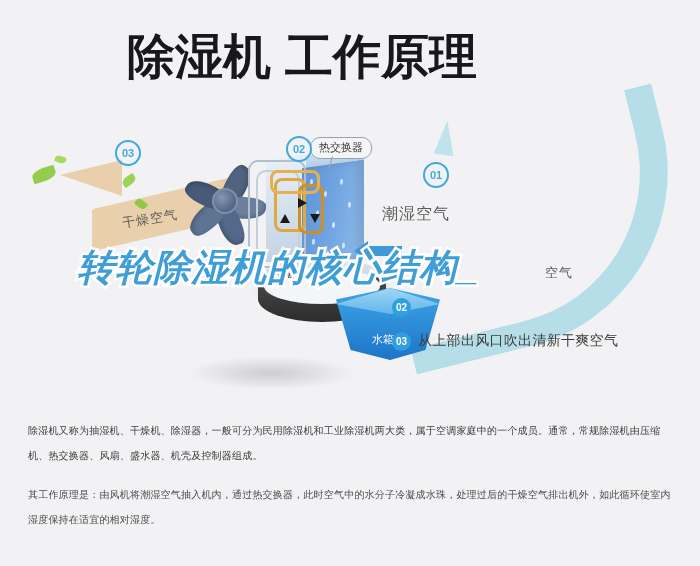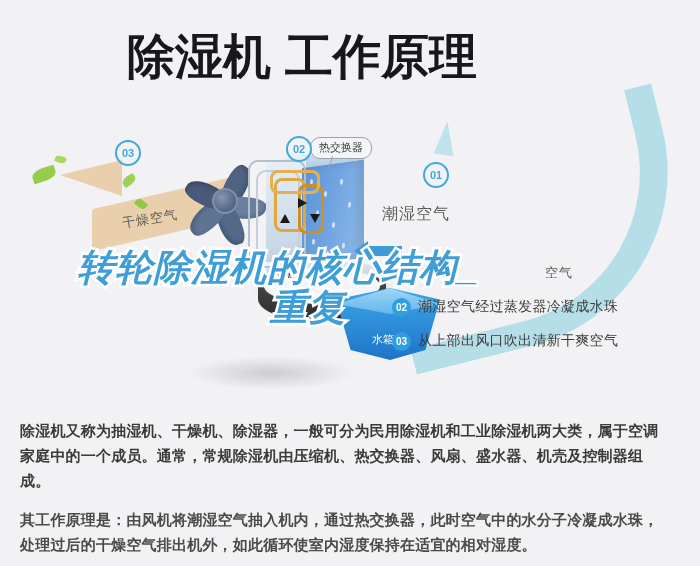--- a/index.html
+++ b/index.html
@@ -376,27 +376,26 @@
     color: #3f9ed8;
     -webkit-text-stroke: 5px #ffffff;
     paint-order: stroke fill;
     white-space: nowrap;
   }
   .overlay-line.l2 { padding-left: 60px; }
 
   
   .copy {
     position: absolute;
-    left: 20px; top: 418px;
+    left: 28px; top: 418px;
     width: 648px;
     color: #4a4a4a;
-    font-size: 15px;
+    font-size: 10px;
     line-height: 25px;
     letter-spacing: .2px;
-    font-weight: bold;
   }
   .copy p { margin: 0 0 14px 0; }
   .copy p:last-child { margin-bottom: 0; }
   .copy .lead { color: #3a3a3a; }
 </style>
 </head>
 <body>
 
 <div id="page">
 
@@ -477,32 +476,30 @@
     <div class="label-humid">潮湿空气</div>
     <div class="label-humid2">空气</div>
 
     <div class="legend">
       <div class="legend-row hidden-row">
         <div class="legend-badge">01</div>
         <div class="legend-text">室内潮湿空气被风机吸入机内</div>
       </div>
       <div class="legend-row">
         <div class="legend-badge">02</div>
-        <div class="legend-text">潮湿空气经过蒸发器冷凝成水珠</div>
       </div>
       <div class="legend-row">
         <div class="legend-badge">03</div>
         <div class="legend-text">从上部出风口吹出清新干爽空气</div>
       </div>
     </div>
   </div>
 
   <div class="overlay">
     <div class="overlay-line l1">转轮除湿机的核心结构_</div>
-    <div class="overlay-line l2">重复</div>
   </div>
 
   <div class="copy">
     <p class="lead">除湿机又称为抽湿机、干燥机、除湿器，一般可分为民用除湿机和工业除湿机两大类，属于空调家庭中的一个成员。通常，常规除湿机由压缩机、热交换器、风扇、盛水器、机壳及控制器组成。</p>
     <p>其工作原理是：由风机将潮湿空气抽入机内，通过热交换器，此时空气中的水分子冷凝成水珠，处理过后的干燥空气排出机外，如此循环使室内湿度保持在适宜的相对湿度。</p>
   </div>
 
 </div>
 
 </body></html>

